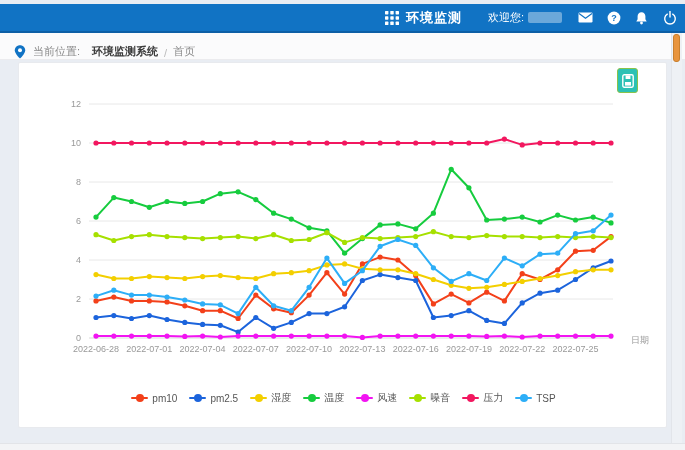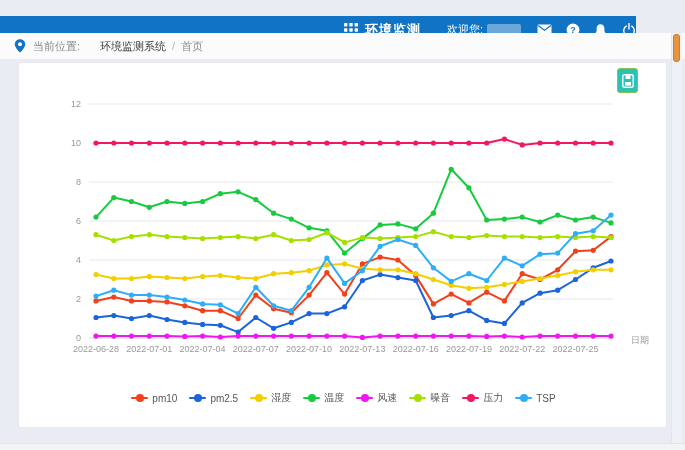--- a/index.html
+++ b/index.html
@@ -4,40 +4,40 @@
 <style>
   html,body{margin:0;padding:0;}
   body{
     width:685px;height:450px;overflow:hidden;position:relative;
     background:#e9edf3;
     font-family:"Liberation Sans","DejaVu Sans",sans-serif;
     -webkit-font-smoothing:antialiased;
   }
   
   .navbar{
-    position:absolute;left:0;top:16px;width:636px;height:30px;
+    position:absolute;left:0;top:4px;width:685px;height:30px;
     background:#1173c4;border-bottom:3px solid #0d5fa6;
     display:flex;align-items:center;justify-content:flex-end;
-    box-sizing:border-box;color:#fff;
+    padding-right:8px;box-sizing:border-box;color:#fff;
   }
   .navbar .spacer{flex:1;}
   .app-title{font-size:13px;font-weight:bold;letter-spacing:1px;margin:0 26px 0 6px;}
   .welcome{font-size:11px;margin-right:4px;}
   .user-pill{width:34px;height:11px;border-radius:2px;background:rgba(255,255,255,.38);margin-right:16px;}
   .nav-ic{width:15px;height:15px;margin-left:13px;display:inline-flex;align-items:center;justify-content:center;cursor:pointer;}
   .nav-ic svg{display:block;}
   
   .crumbbar{
     position:absolute;left:0;top:33px;width:685px;height:27px;
     background:#fbfbfc;border-bottom:1px solid #ebebee;
-    display:flex;align-items:center;padding-left:14px;box-sizing:border-box;
+    display:flex;align-items:flex-end;padding-left:14px;box-sizing:border-box;
     font-size:11px;color:#8a8a8a;
   }
   .crumbbar .pin{margin-right:7px;display:inline-flex;}
-  .crumb-strong{color:#3c3c3c;font-weight:normal;margin-left:20px;cursor:pointer;}
+  .crumb-strong{color:#3c3c3c;font-weight:bold;margin-left:12px;cursor:pointer;}
   .crumb-sep{margin:0 6px;color:#bbb;}
   .crumb-page{color:#8a8a8a;cursor:pointer;}
   
   .card{
     position:absolute;left:18px;top:62px;width:649px;height:366px;
     background:#fff;border:1px solid #e8eaee;box-sizing:border-box;border-radius:2px;
   }
   #chart{position:absolute;left:0;top:0;}
   .save-btn{
     position:absolute;left:598px;top:5px;width:21px;height:25px;

